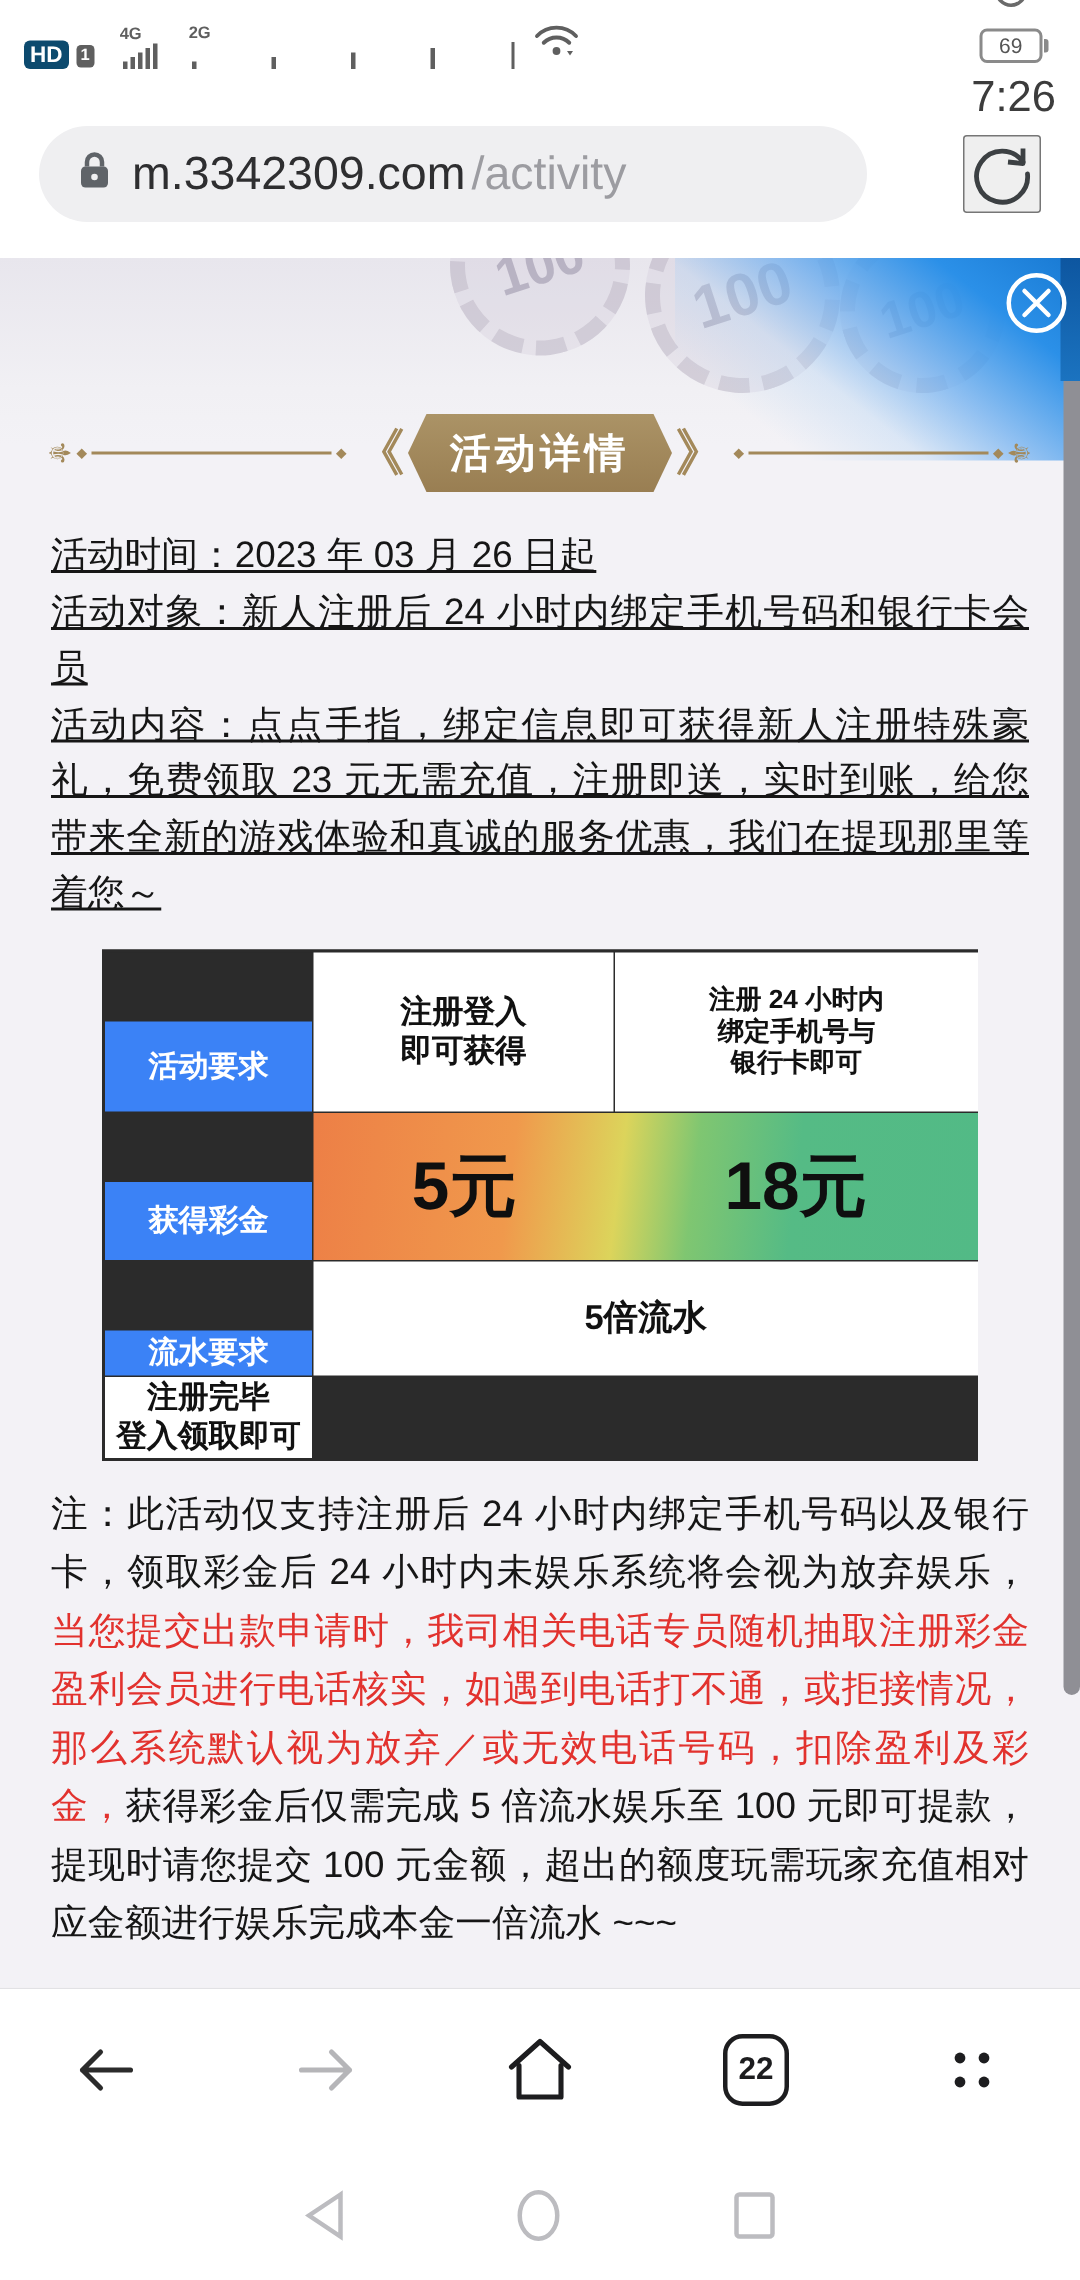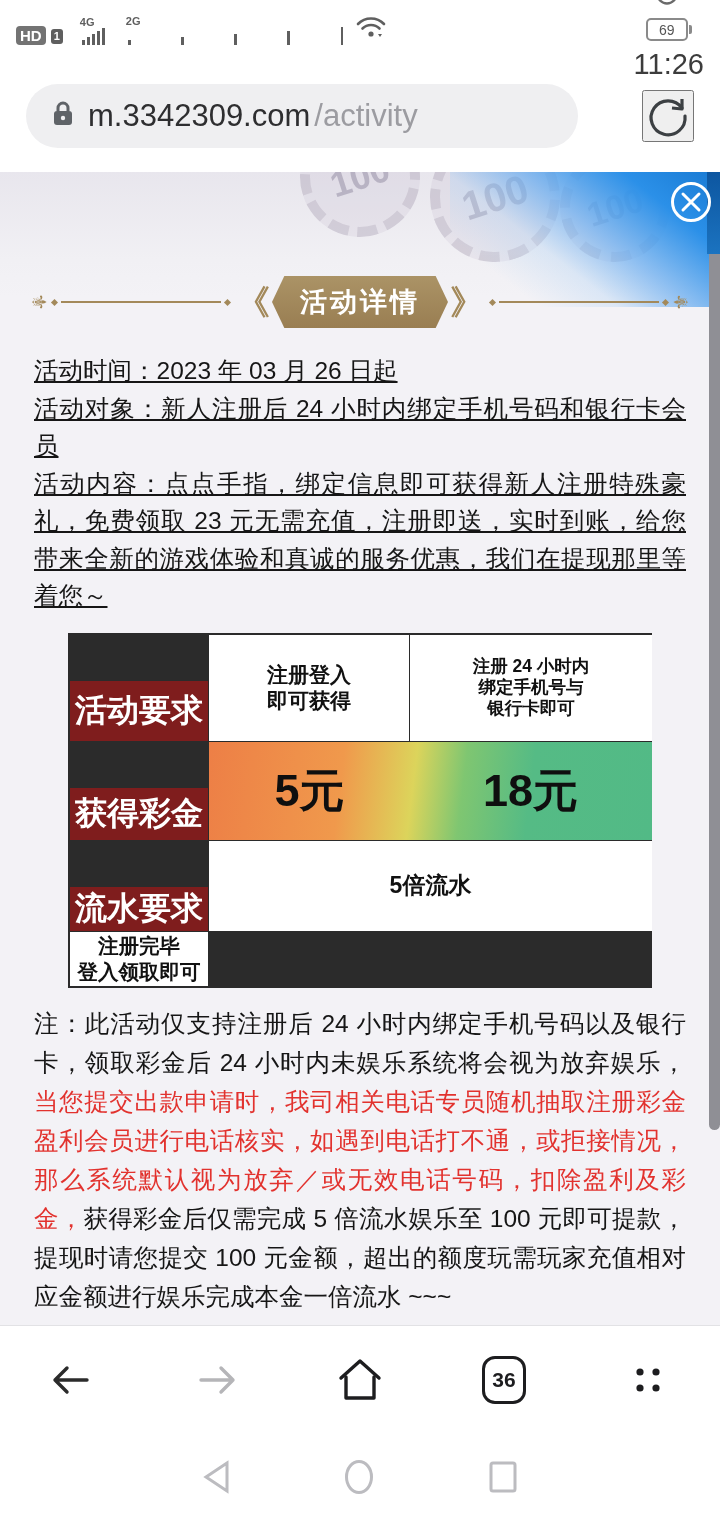--- a/index.html
+++ b/index.html
@@ -2,21 +2,21 @@
 <html><head>
 <meta charset="utf-8">
 <style>
   * { margin:0; padding:0; box-sizing:border-box; }
   html,body { width:720px; height:1520px; overflow:hidden; background:#fff;
               font-family:"Liberation Sans", sans-serif; }
 
   
   .status-bar { height:60px; display:flex; align-items:center; padding:0 16px; background:#fff; color:#5f5f5f; }
   .sb-left { display:flex; align-items:flex-end; gap:5px; }
-  .hd-badge { background:#737373; color:#fff; font-size:15px; font-weight:700; border-radius:4px; padding:2px 4px; line-height:1; }
+  .hd-badge { background:#0c4a6e; color:#fff; font-size:15px; font-weight:700; border-radius:4px; padding:2px 4px; line-height:1; }
   .sim-badge { background:#5f5f5f; color:#fff; font-size:11px; font-weight:700; border-radius:3px; padding:2px 3px; line-height:1; margin-bottom:1px; }
   .sig { display:flex; align-items:flex-end; margin-left:6px; position:relative; }
   .sig .g { position:absolute; top:-12px; left:-2px; font-size:11px; font-weight:700; color:#5f5f5f; }
   .sig span.bar { width:3px; background:#5f5f5f; margin-right:2px; display:inline-block; }
   .sig .b1{height:5px}.sig .b2{height:8px}.sig .b3{height:11px}.sig .b4{height:14px}.sig .b5{height:17px}
   .sig .stick { width:2px; height:18px; background:#5f5f5f; margin-left:1px; }
   .wifi { margin-left:8px; margin-bottom:2px; }
   .sb-right { margin-left:auto; display:flex; align-items:center; gap:7px;flex-direction:column; }
   .battery { width:42px; height:23px; border:2px solid #8a8a8a; border-radius:5px; display:flex; align-items:center; justify-content:center; font-size:14px; color:#555; position:relative; }
   .battery::after { content:""; position:absolute; right:-6px; top:5px; width:3px; height:9px; background:#8a8a8a; border-radius:0 2px 2px 0; }
@@ -58,21 +58,21 @@
   .badge { background:linear-gradient(180deg,#ab9366,#997e52); color:#fff; font-size:27px; font-weight:700;
            letter-spacing:3px; padding:8px 28px; clip-path:polygon(7% 0,93% 0,100% 50%,93% 100%,7% 100%,0 50%); }
 
   .intro { margin:24px 34px 0; font-size:24.5px; line-height:37.5px; color:#161616; text-align:justify;text-decoration:underline; }
   .intro p { margin:0; }
 
   .promo-table { width:584px; margin:18px auto 0; border:2px solid #2b2b2b; background:#2b2b2b;
                  display:grid; grid-template-columns:138px 200px 242px; gap:1px; }
   .cell { background:#fff; display:flex; align-items:center; justify-content:center; text-align:center;
           color:#111; white-space:pre-line; }
-  .th { background:#7f1d1d; color:#fff; font-weight:700; font-size:32px;margin-top:46px; }
+  .th { background:#3b82f6; color:#fff; font-weight:700; font-size:20px;margin-top:46px; }
   .r1 { min-height:60px; } .r2 { min-height:52px; } .r3 { min-height:30px; } .r4 { min-height:54px; }
   .req1 { font-size:21px; font-weight:700; line-height:26px; }
   .req2 { font-size:17.5px; font-weight:700; line-height:21px; }
   .span2 { grid-column:2/4; }
   .grad { background:linear-gradient(97deg,#ed7f46 0%,#f0994c 30%,#dcd45b 46%,#7fc671 57%,#55bb85 72%,#52ba86 100%); }
   .amt1 { width:200px; font-size:45px; font-weight:800; color:#0f0f0f; text-align:center; }
   .amt2 { width:242px; font-size:45px; font-weight:800; color:#0f0f0f; text-align:center; }
   .turn { font-size:23px; font-weight:700; }
   .dis1 { font-size:20.5px; font-weight:700; line-height:26px; }
   .dis2 { font-size:19px; font-weight:700; line-height:25px; padding:0 2px; }
@@ -131,21 +131,21 @@
       <svg width="28" height="28" viewBox="0 0 28 28">
         <circle cx="14" cy="15" r="9.5" fill="none" stroke="#6a6a6a" stroke-width="2.4"></circle>
         <path d="M14 9 V15 L18 17" fill="none" stroke="#6a6a6a" stroke-width="2.2" stroke-linecap="round"></path>
         <path d="M4 7 L8 3" stroke="#6a6a6a" stroke-width="2.4" stroke-linecap="round"></path>
         <path d="M24 7 L20 3" stroke="#6a6a6a" stroke-width="2.4" stroke-linecap="round"></path>
       </svg>
     </span>
     <span class="battery">
       <span>69</span>
     </span>
-    <span class="clock-time">11:26</span>
+    <span class="clock-time">7:26</span>
   </div>
 </div>
 
 <div class="url-row">
   <div class="url-pill">
     <span>
       <svg width="22" height="28" viewBox="0 0 22 28">
         <rect x="2" y="11" width="18" height="14" rx="3" fill="#5f6368"></rect>
         <path d="M6 11 V8 a5 5 0 0 1 10 0 V11" fill="none" stroke="#5f6368" stroke-width="3"></path>
         <circle cx="11" cy="18" r="2.2" fill="#efeff1"></circle>
@@ -236,21 +236,21 @@
       <path d="M10 20 H42 M30 8 L42 20 L30 32" fill="none" stroke="#b5b5b8" stroke-width="3.4" stroke-linecap="round" stroke-linejoin="round"></path>
     </svg>
   </button>
   <button class="tool-btn">
     <svg width="50" height="48" viewBox="0 0 50 48">
       <path d="M6 22 L25 5 L44 22" fill="none" stroke="#1d1d1f" stroke-width="3.4" stroke-linecap="round" stroke-linejoin="round"></path>
       <path d="M11 21 V42 H39 V21" fill="none" stroke="#1d1d1f" stroke-width="3.4" stroke-linecap="round" stroke-linejoin="round"></path>
     </svg>
   </button>
   <button class="tool-btn">
-    <span class="tab-box">36</span>
+    <span class="tab-box">22</span>
   </button>
   <button class="tool-btn">
     <svg width="44" height="44" viewBox="0 0 44 44">
       <circle cx="14" cy="14" r="3.6" fill="#1d1d1f"></circle>
         <circle cx="30" cy="14" r="3.6" fill="#1d1d1f"></circle>
       <circle cx="14" cy="30" r="3.6" fill="#1d1d1f"></circle>
         <circle cx="30" cy="30" r="3.6" fill="#1d1d1f"></circle>
     </svg>
   </button>
 </div>

